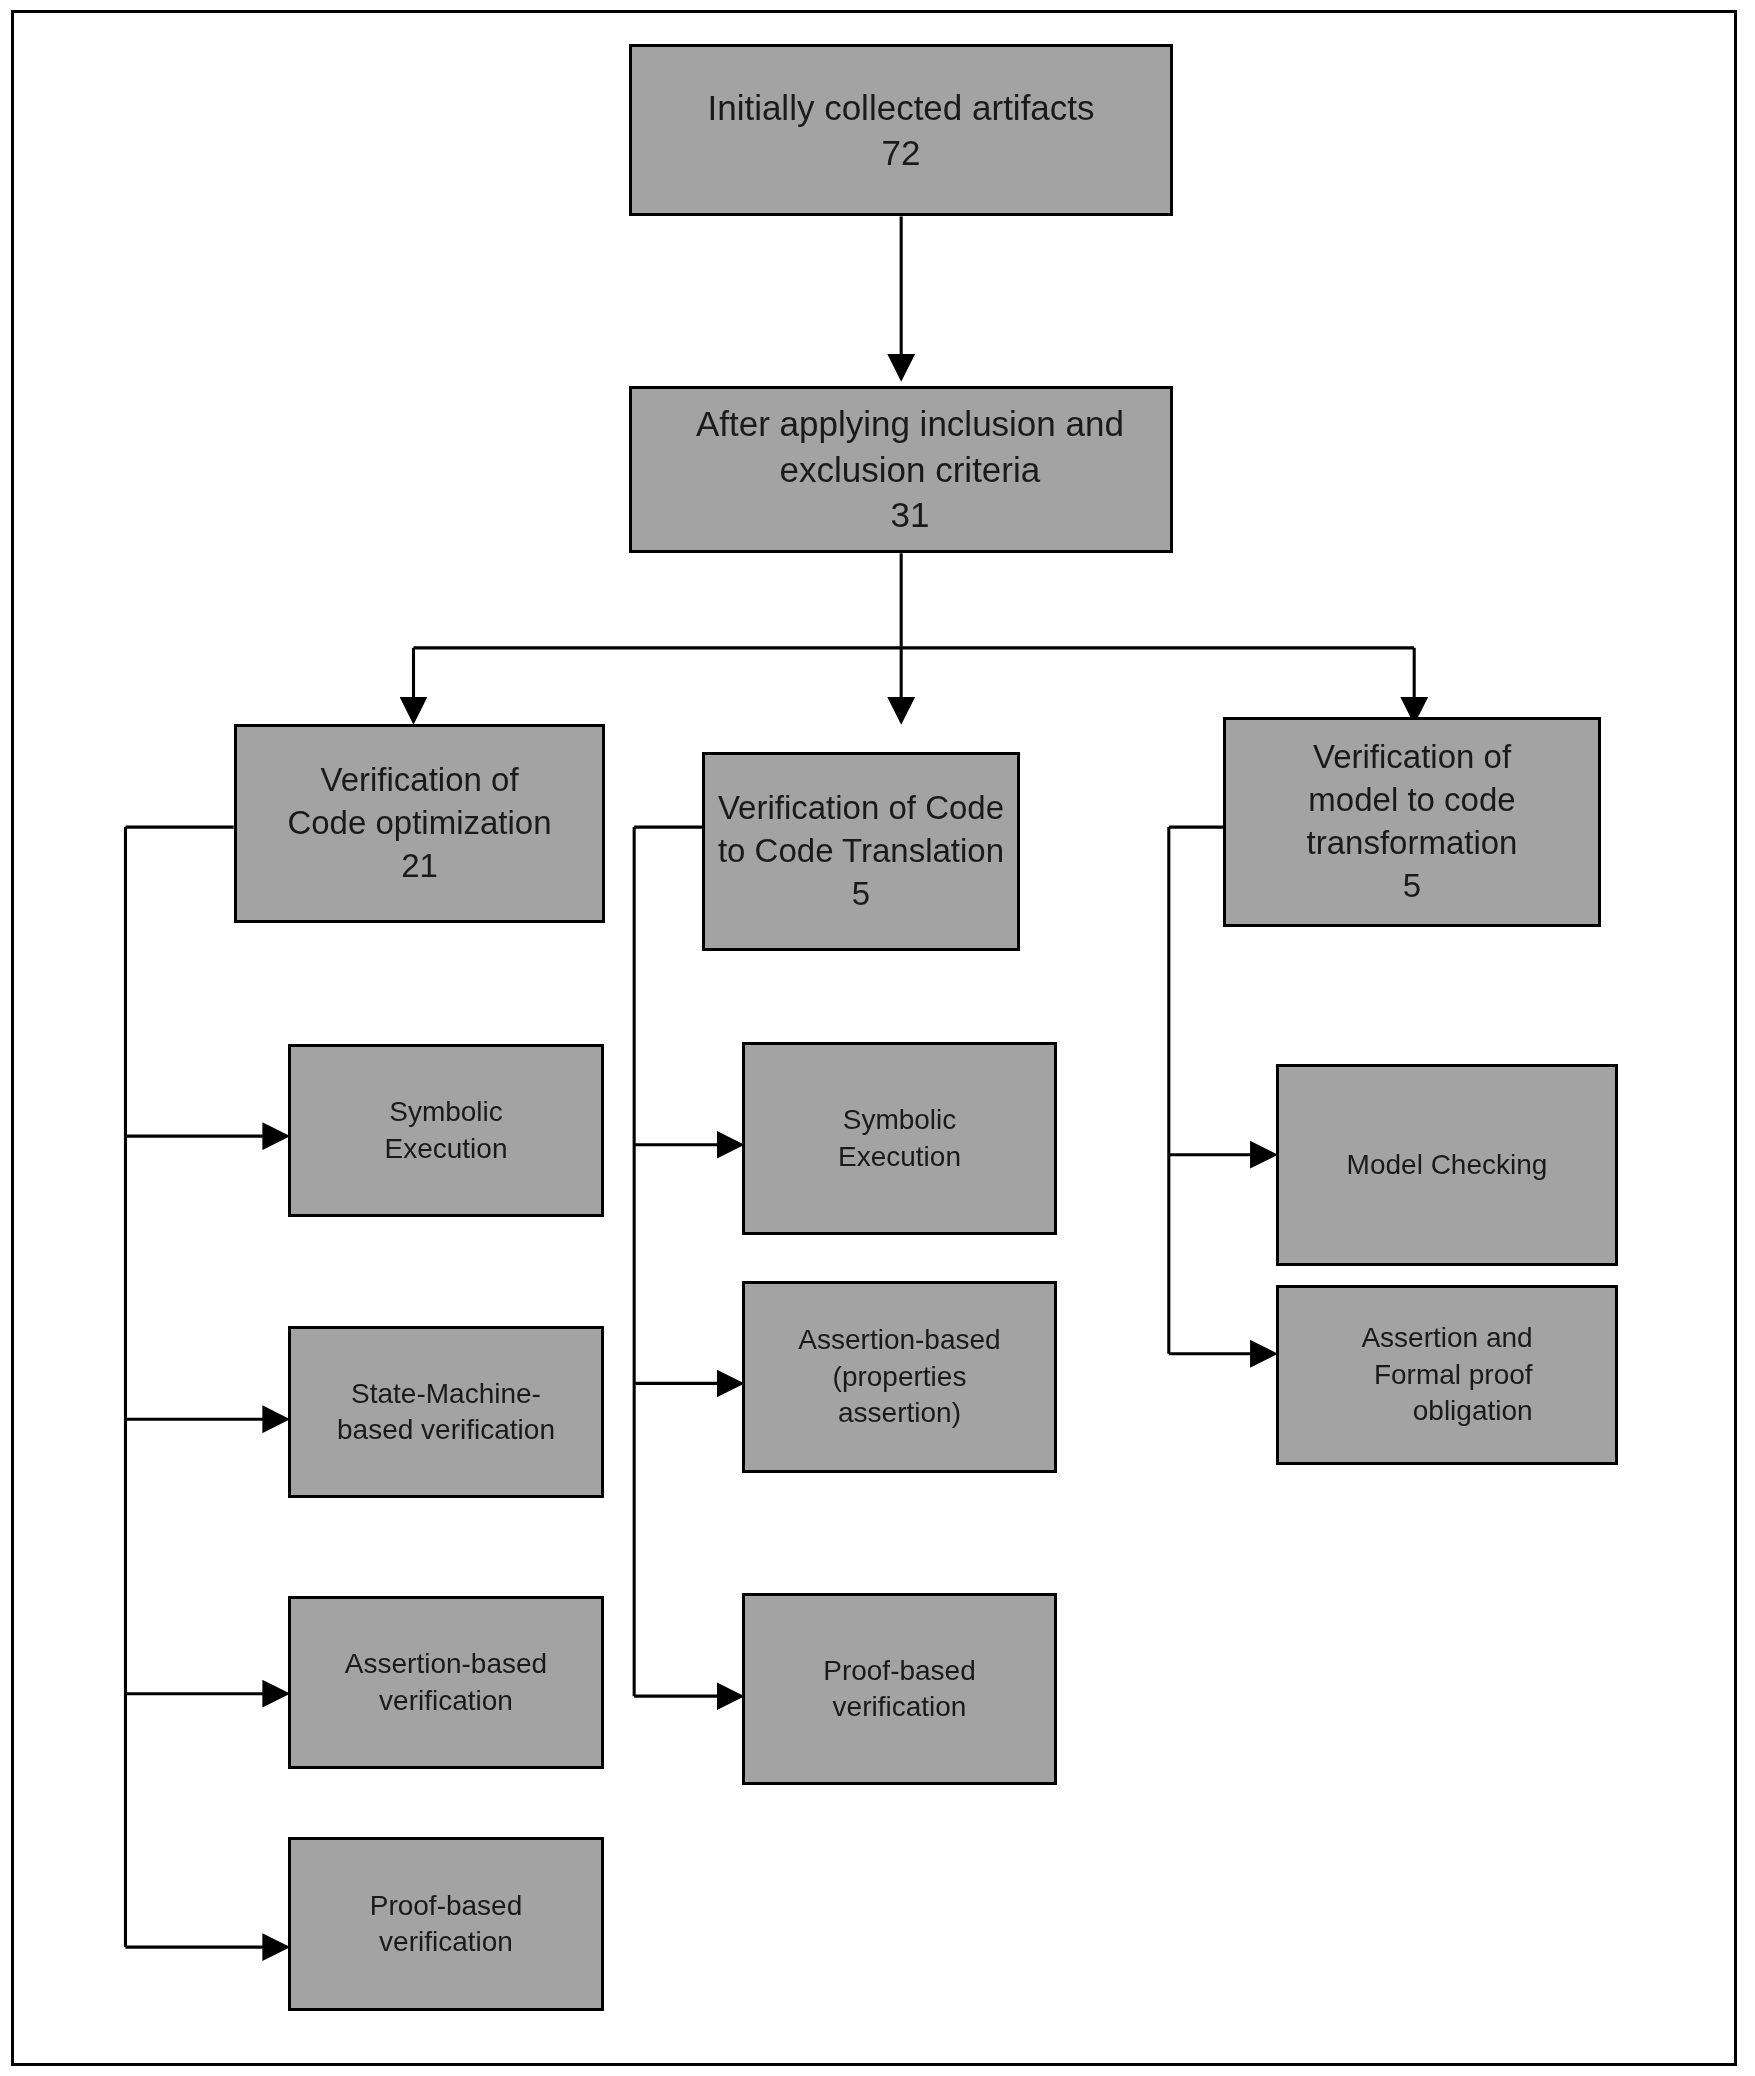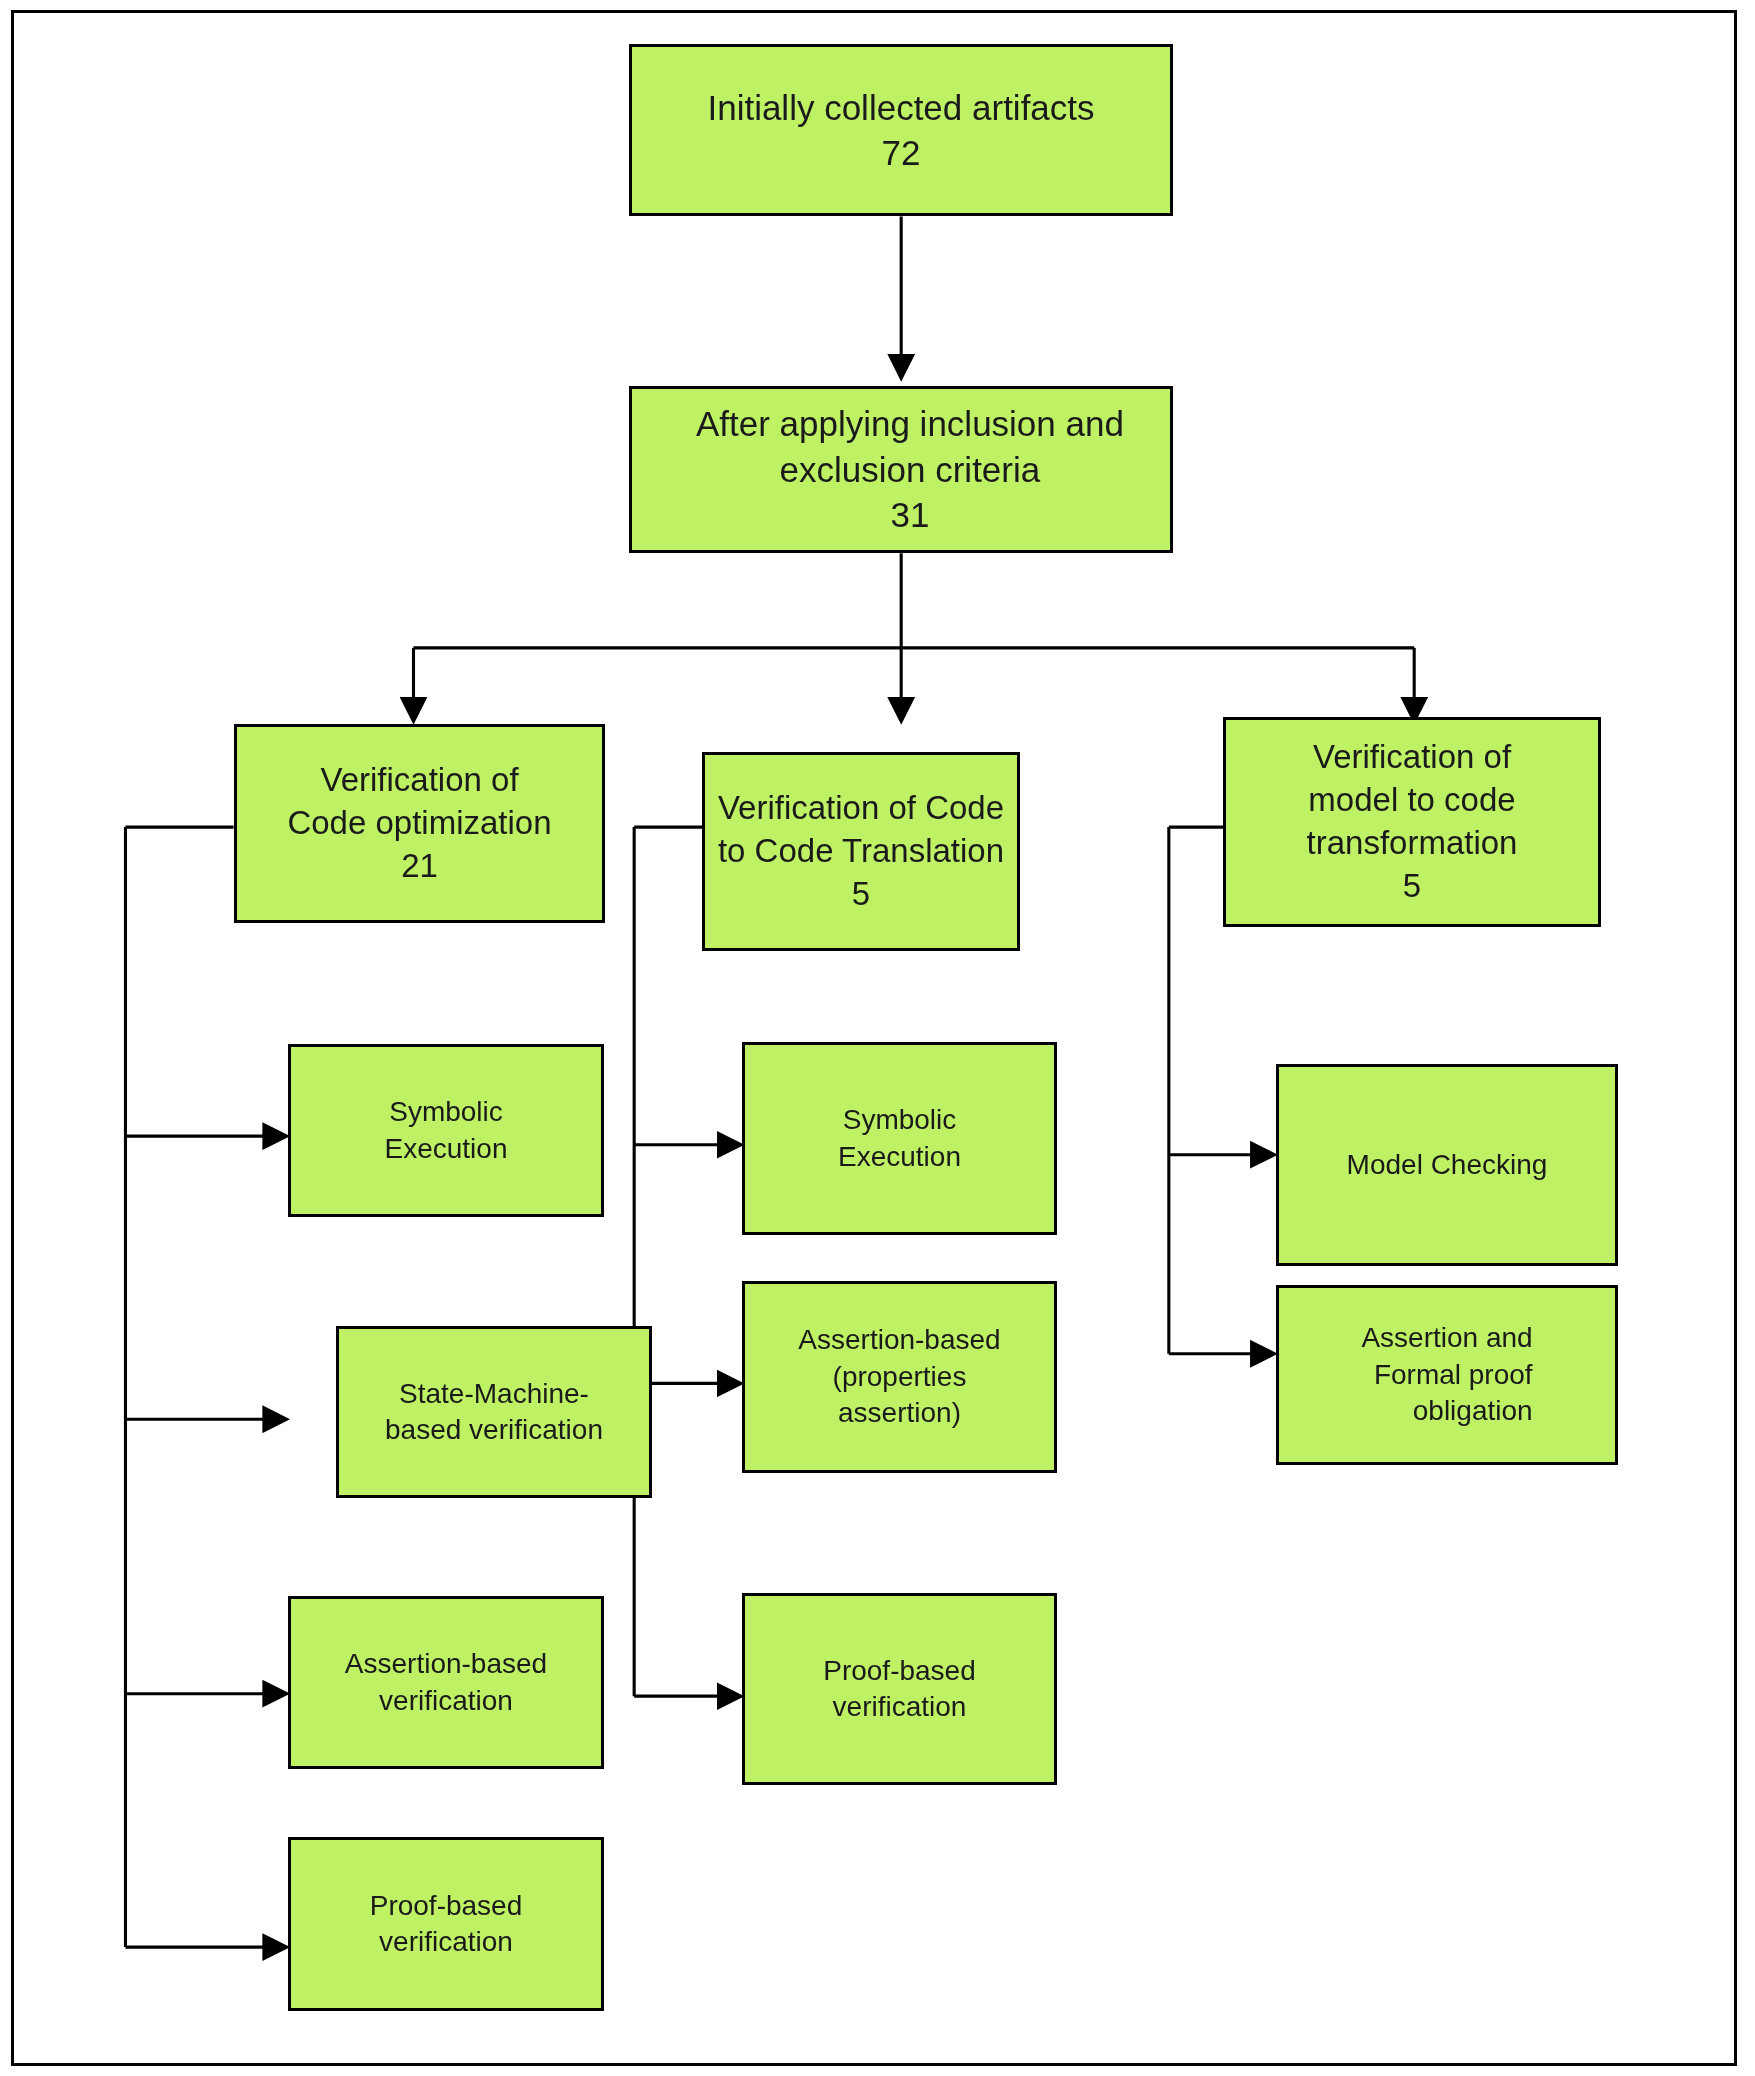--- a/index.html
+++ b/index.html
@@ -33,21 +33,21 @@
     left: 0;
     top: 0;
     width: 1756px;
     height: 2077px;
     pointer-events: none;
   }
   .node {
     position: absolute;
     box-sizing: border-box;
     border: 3.1px solid #000000;
-    background: #bef264;
+    background: #a3a3a3;
     display: flex;
     align-items: center;
     justify-content: center;
     text-align: center;
     line-height: 1.30;
     padding: 3.7px 6.2px;
   }
   .node .txt {
     display: block;
     white-space: pre-line;
@@ -127,21 +127,21 @@
 model to code
 transformation
 5</span>
   </div>
 
   <div class="node leaf" style="left:288px; top:1044px; width:316px; height:173px;">
     <span class="txt">Symbolic
 Execution</span>
   </div>
 
-  <div class="node leaf" style="left:288px; top:1326px; width:316px; height:172px;margin-left:48px;">
+  <div class="node leaf" style="left:288px; top:1326px; width:316px; height:172px;">
     <span class="txt">State-Machine-
 based verification</span>
   </div>
 
   <div class="node leaf" style="left:288px; top:1596px; width:316px; height:173px;">
     <span class="txt">Assertion-based
 verification</span>
   </div>
 
   <div class="node leaf" style="left:288px; top:1837px; width:316px; height:174px;">

